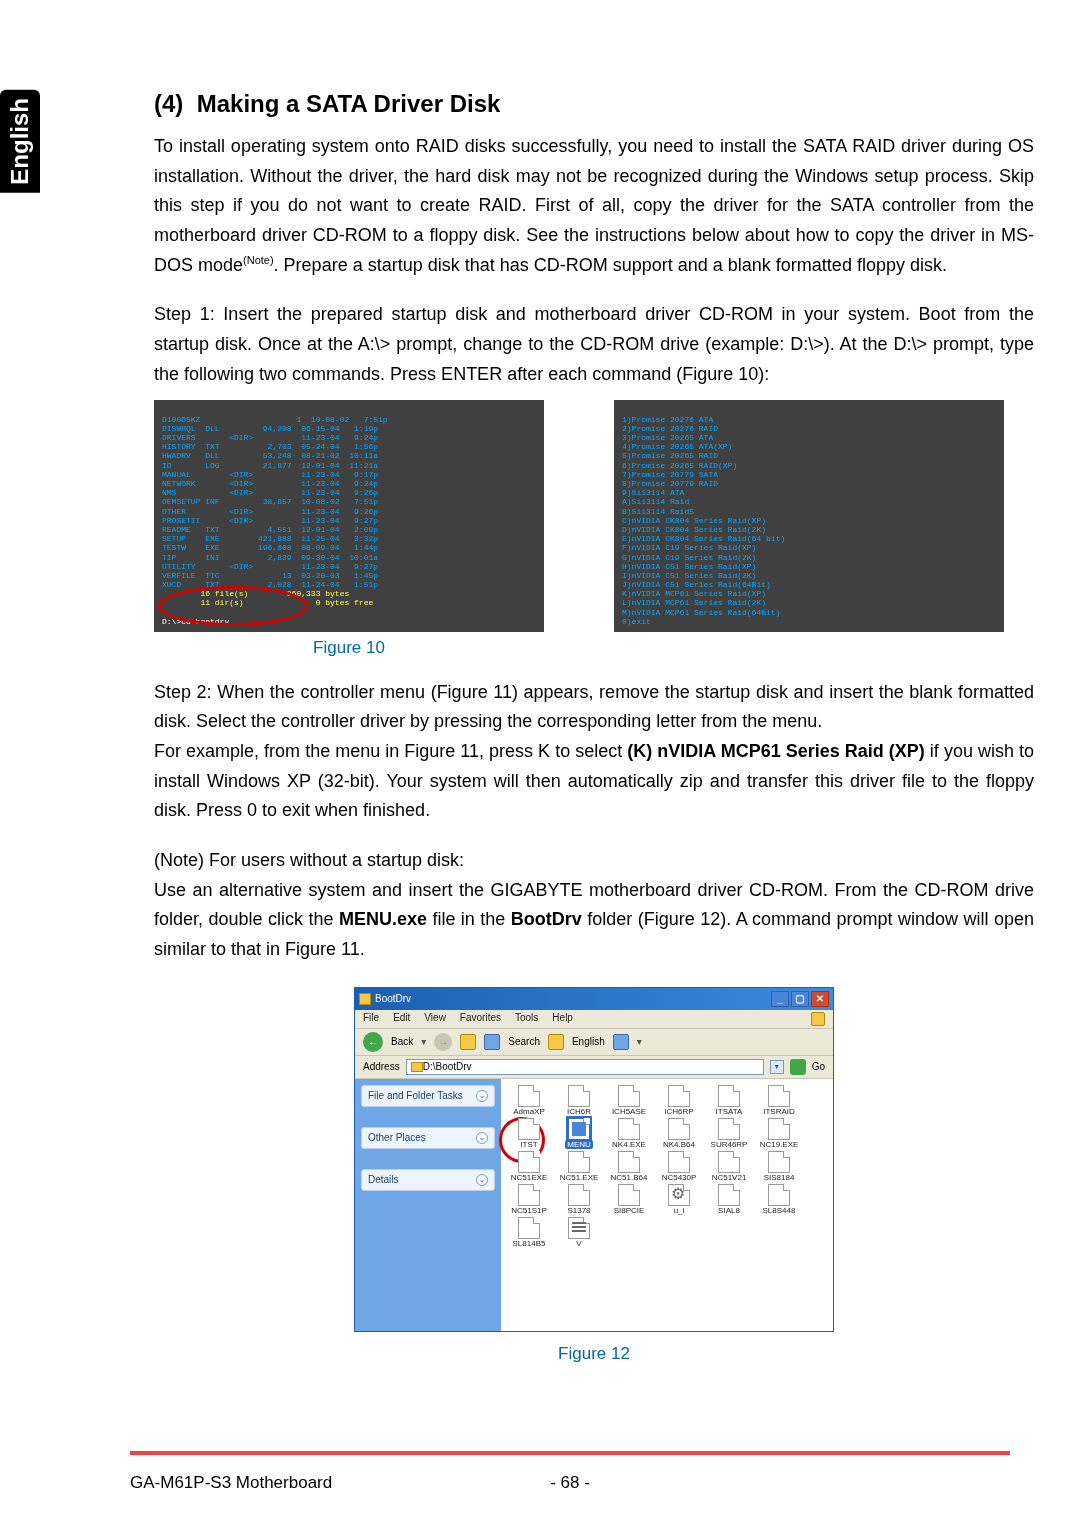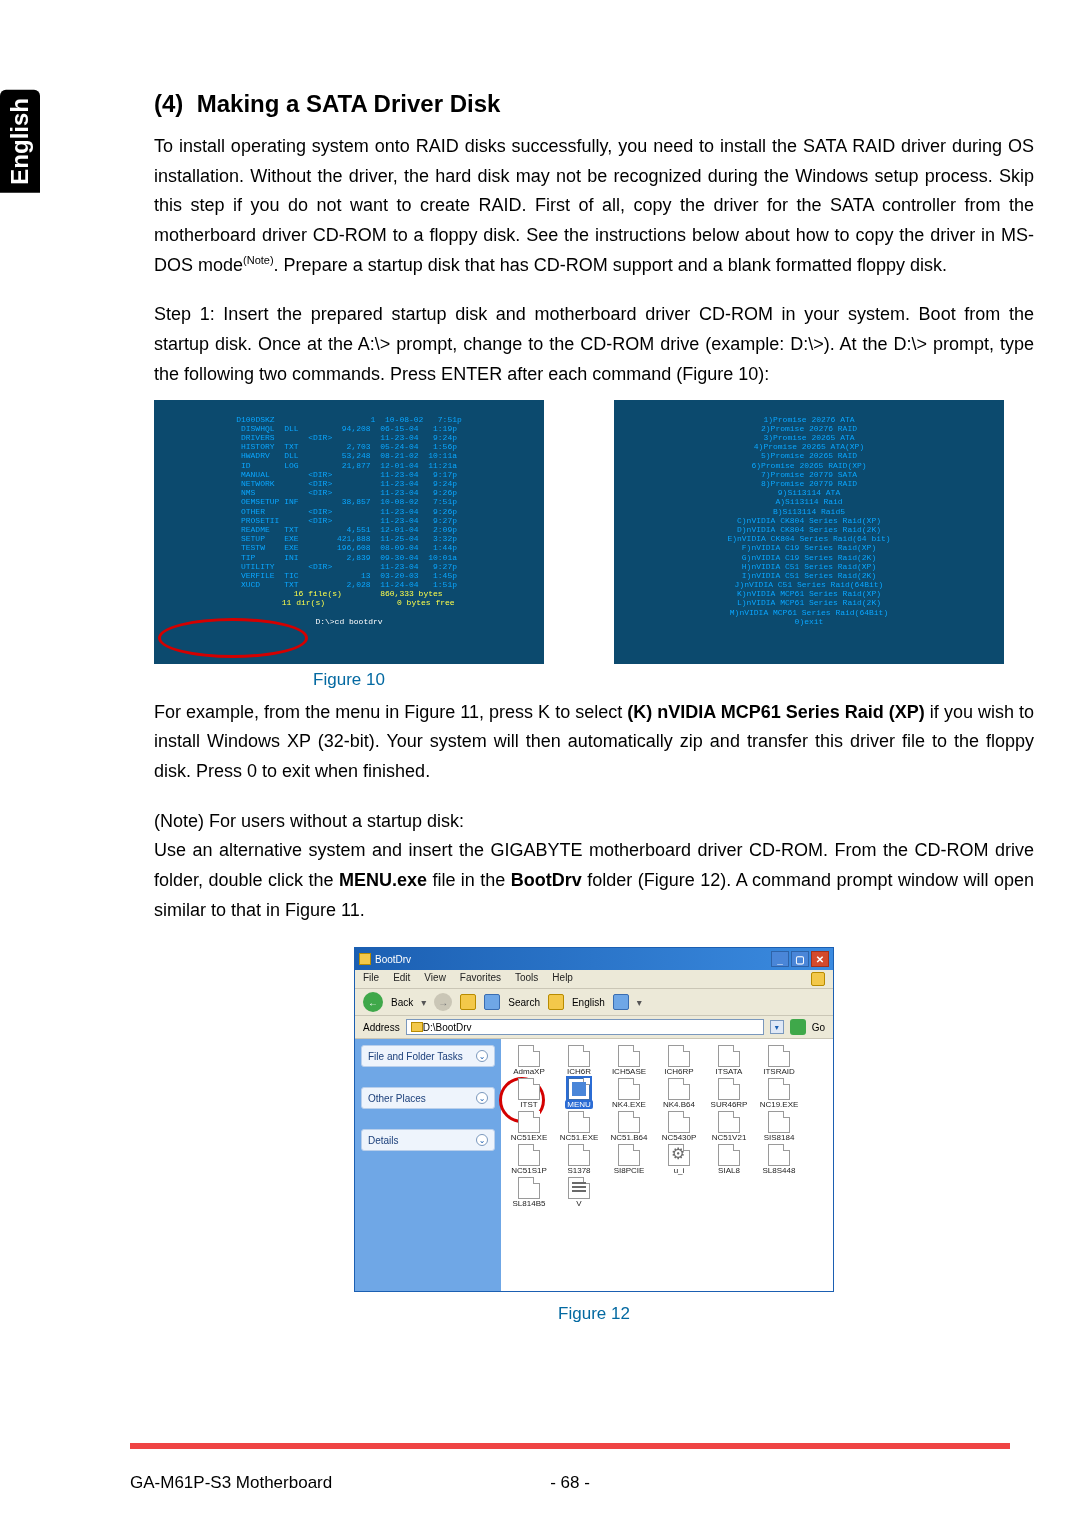--- a/index.html
+++ b/index.html
@@ -50,32 +50,31 @@
     white-space: pre;
     color: #555;
   }
   .figures-row {
     display: flex;
     gap: 70px;
     margin-top: 10px;
     margin-bottom: 8px;
   }
   .dos-window {
-    background: #0c4a6e;
+    background: #404040;
     color: #0aa6ff;
     font-family: "Courier New", monospace;
     font-size: 8px;
     line-height: 1.15;
     padding: 6px 8px 10px 8px;
     width: 390px;
-    height: 264px;
+    height: 232px;
     position: relative;
     overflow: hidden;
     white-space: pre;
-    text-align: center;
   }
   .dos-white { color: #ffffff; }
   .dos-yellow { color: #ffff4a; }
   .dos-red-circle {
     position: absolute;
     left: 4px;
     bottom: 6px;
     width: 150px;
     height: 40px;
     border: 3px solid #d40000;
@@ -182,22 +181,22 @@
   .file-item.selected .file-icon { outline: 2px solid #2b6cd4; }
   .file-item.selected .file-label { background: #2b6cd4; color: #fff; padding: 0 2px; border-radius: 2px; }
   .red-circle-menu {
     position: absolute; border: 3px solid #d40000; border-radius: 50%;
   }
   .footer {
     position: absolute;
     bottom: 36px;
     left: 130px;
     width: 880px;
-    border-top: 6px solid #ef4444;
-    padding-top: 24px;
+    border-top: 4px solid #ef4444;
+    padding-top: 18px;
     font-size: 17px;
     display: flex;
     justify-content: space-between;
     align-items: flex-end;
   }
   .footer-center { position: absolute; left: 50%; transform: translateX(-50%); }
 </style>
 </head>
 <body>
 
@@ -271,20 +270,21 @@
 I)nVIDIA C51 Series Raid(2K)
 J)nVIDIA C51 Series Raid(64Bit)
 K)nVIDIA MCP61 Series Raid(XP)
 L)nVIDIA MCP61 Series Raid(2K)
 M)nVIDIA MCP61 Series Raid(64Bit)
 0)exit</span>
       </div>
     </div>
   </div>
 
+  <p class="body-text para-gap">Step 2: When the controller menu (Figure 11) appears, remove the startup disk and insert the blank formatted disk.  Select the controller driver by pressing the corresponding letter from the menu.</p>
   <p class="body-text">
     <span>For example, from the menu in Figure 11, press K to select </span><b>(K) nVIDIA MCP61 Series Raid (XP)</b><span> if you wish to install Windows XP (32-bit). Your system will then automatically zip and transfer this driver file to the floppy disk.  Press 0 to exit when finished.</span>
   </p>
 
   <p class="body-text para-gap">(Note) For users without a startup disk:</p>
   <p class="body-text">
     <span>Use an alternative system and insert the GIGABYTE motherboard driver CD-ROM.  From the CD-ROM drive folder, double click the </span><b>MENU.exe</b><span> file in the </span><b>BootDrv</b><span> folder (Figure 12). A command prompt window will open similar to that in Figure 11.</span>
   </p>
 
   <div class="explorer-wrap">

